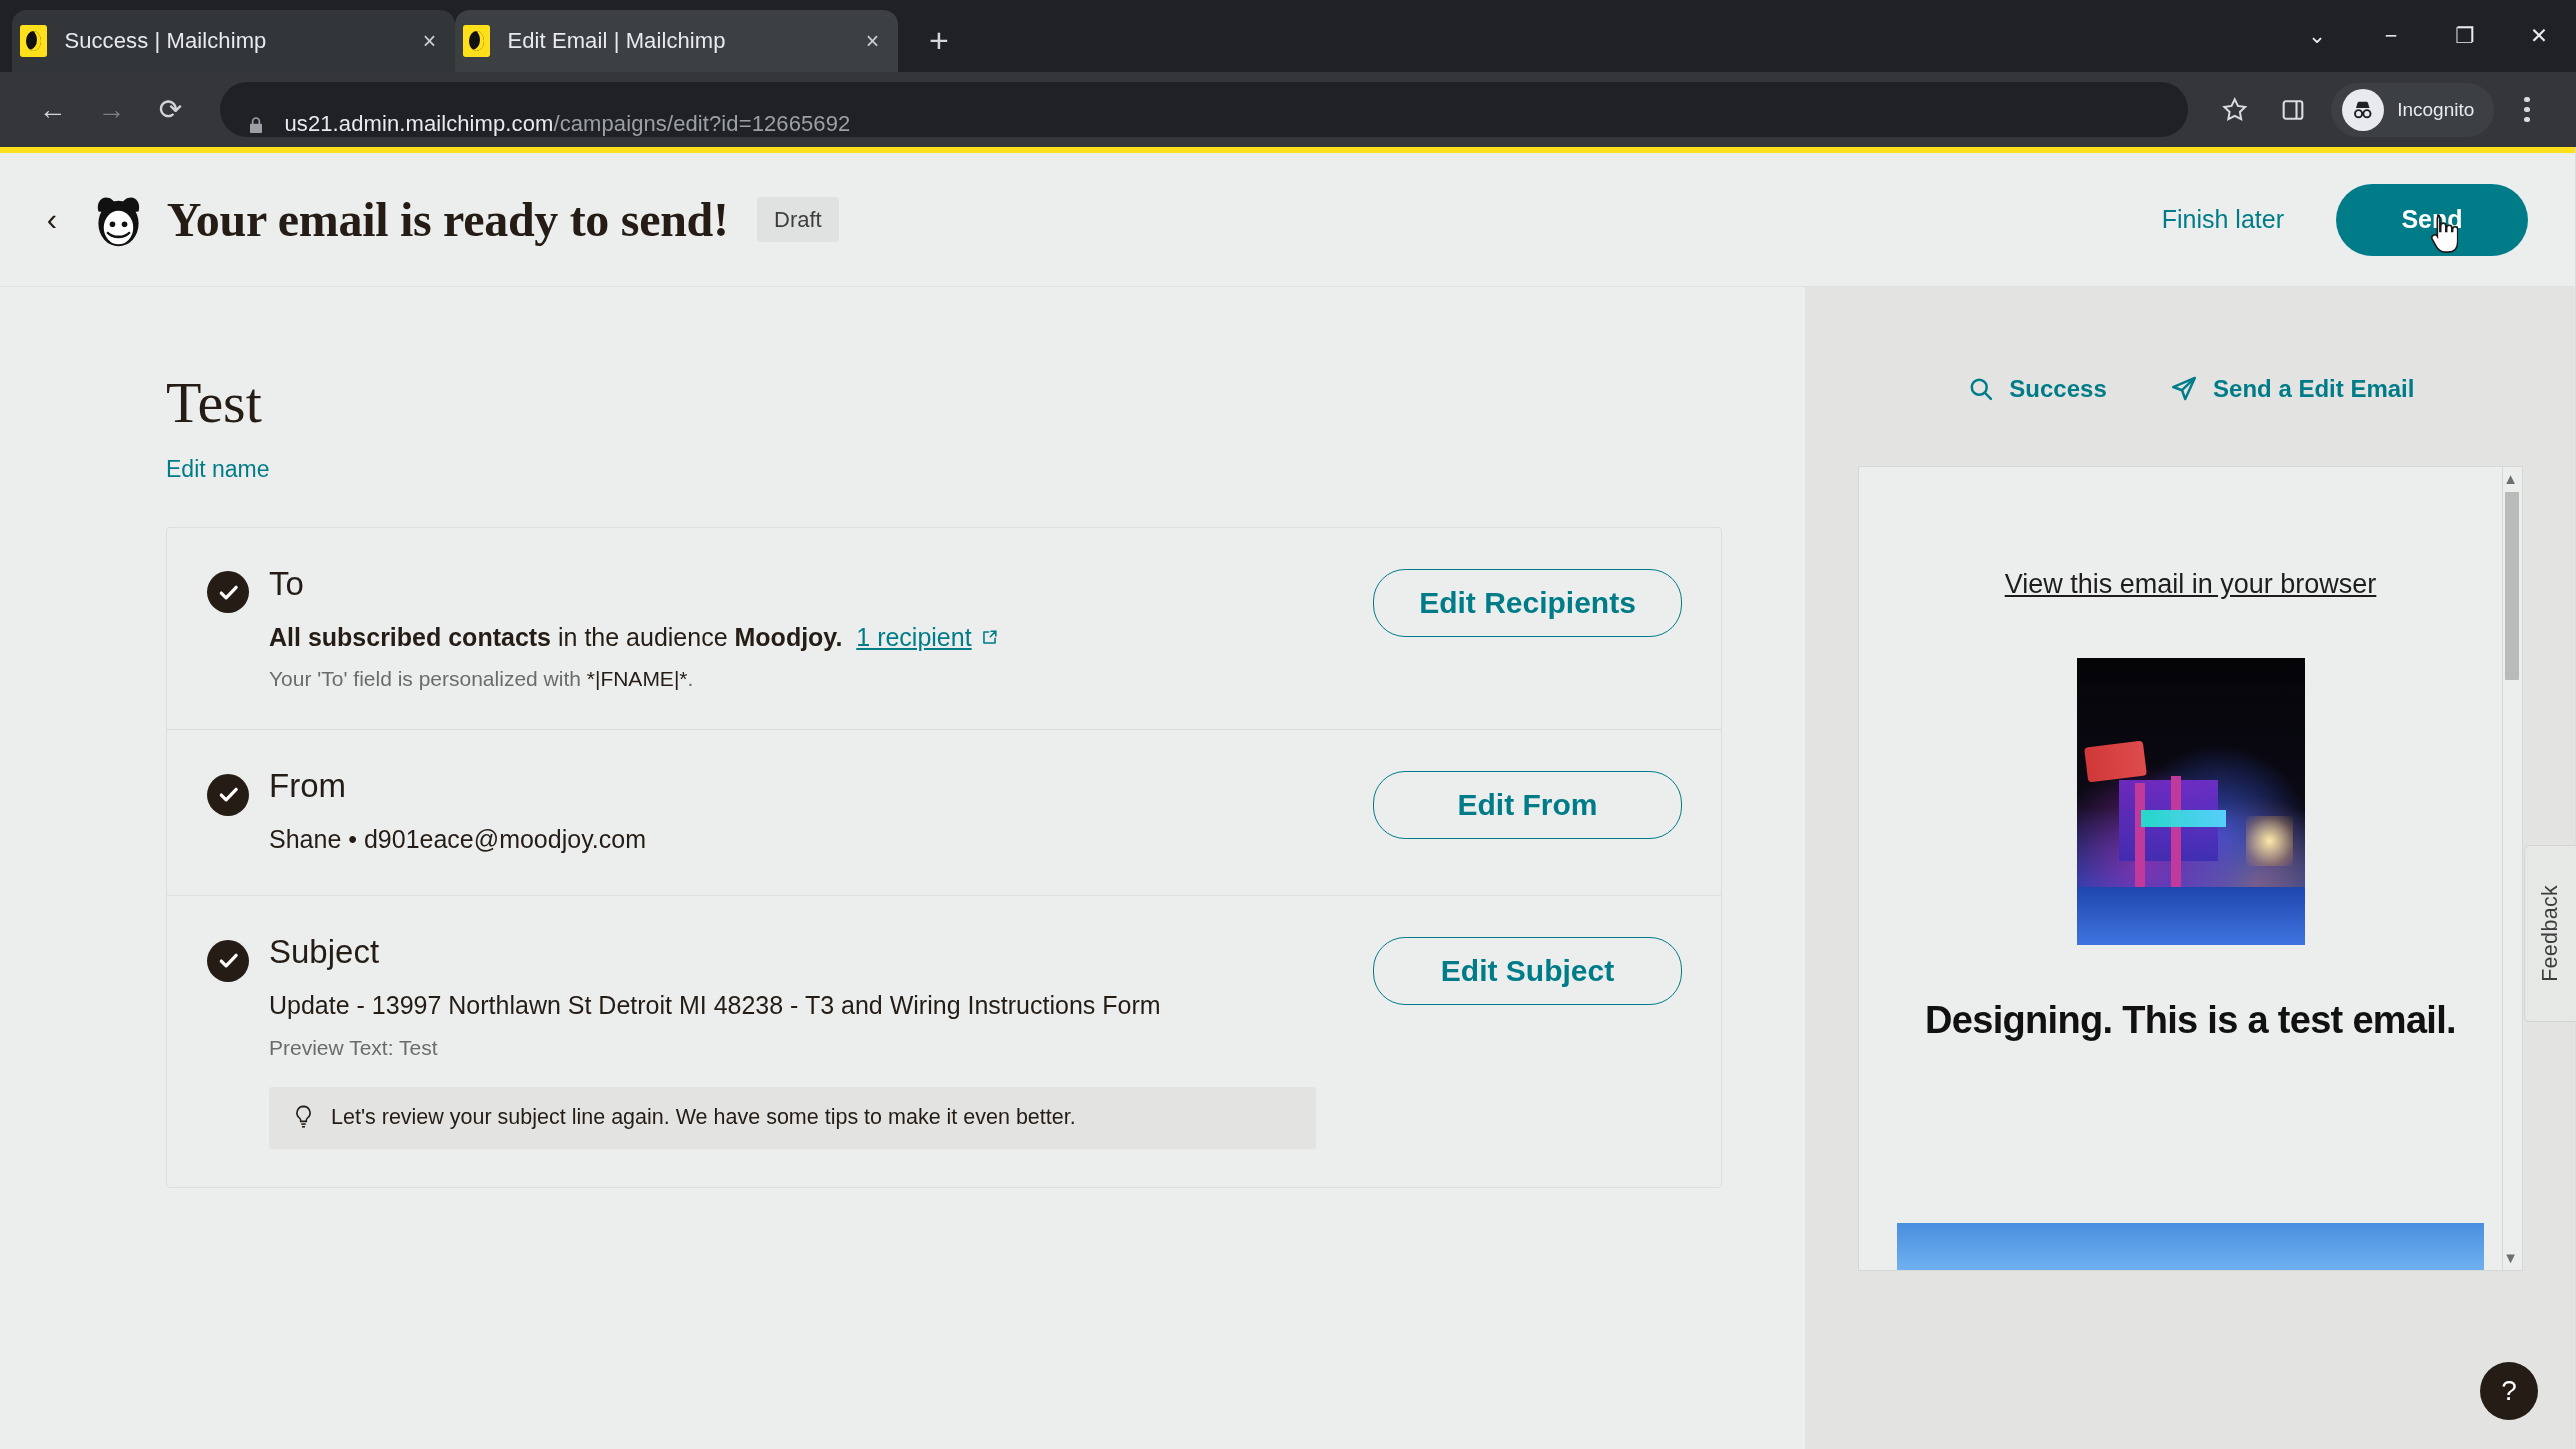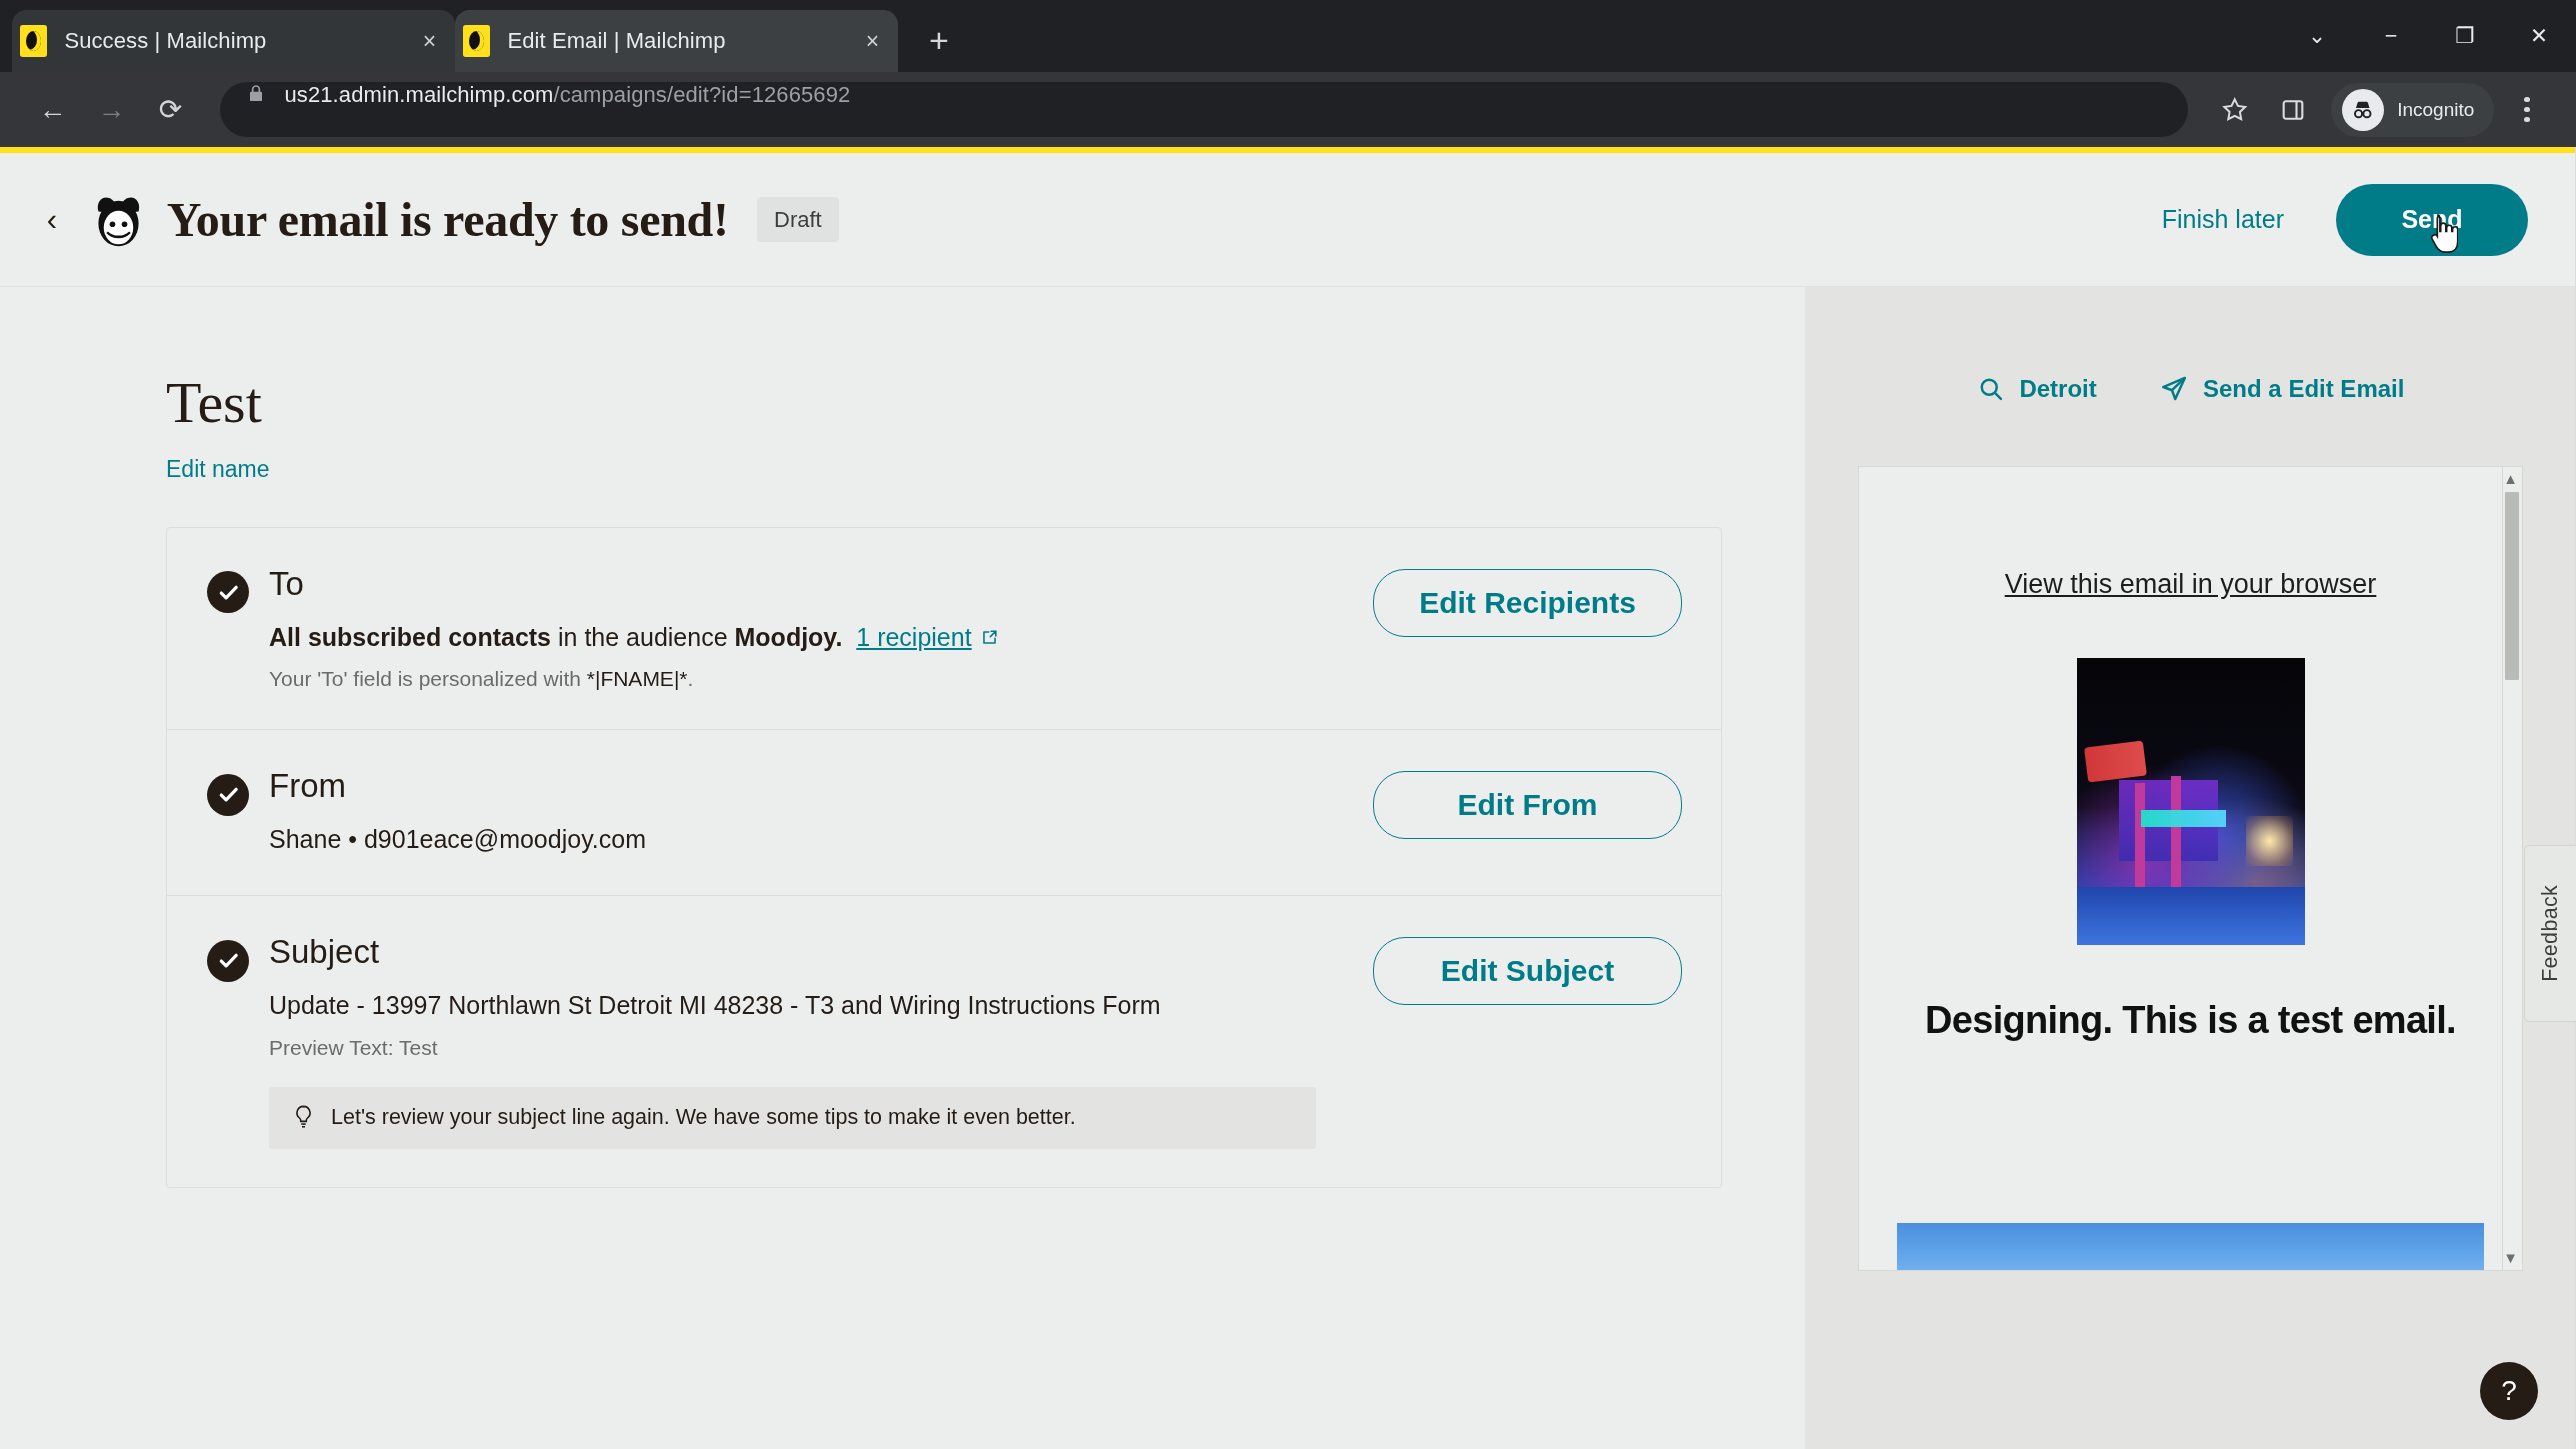--- a/index.html
+++ b/index.html
@@ -54,21 +54,21 @@
     height: 75px; background:#35363a; display:flex; align-items:center;
     padding: 0 23px; gap: 0;
   }
   .navbtn {
     width: 59px; height:59px; display:flex; align-items:center; justify-content:center;
     color:#d2d4d7; font-size:28px; border-radius:50%;
   }
   .navbtn.disabled { color:#7c7f83; }
   .omnibox {
     flex:1; height: 55px; background:#202124; border-radius: 28px;
-    display:flex; align-items:flex-start; padding: 0 25.5px; margin: 0 17.4px 0 20px;
+    display:flex; align-items:flex-end; padding: 0 25.5px; margin: 0 17.4px 0 20px;
     min-width:0;
   }
   .lock-icon { width:20px; height:23px; flex-shrink:0; margin-right: 19px; }
   .url { font-size:22px; color:#e8eaed; white-space:nowrap; overflow:hidden; letter-spacing:0.1px;}
   .url .dim { color:#9aa0a6; }
   .tbicon {
     width:58px; height:58px; display:flex; align-items:center; justify-content:center;
     color:#dadce0; flex-shrink:0;
   }
   .incognito-pill {
@@ -386,21 +386,21 @@
         </div>
       </div>
 
       <div class="right-col">
         <div class="right-actions">
           <div class="ract">
             <svg width="28" height="28" viewBox="0 0 24 24">
                 <circle cx="10.5" cy="10.5" r="6.4" fill="none" stroke="#007c89" stroke-width="2.1"></circle>
                 <line x1="15.2" y1="15.2" x2="20.5" y2="20.5" stroke="#007c89" stroke-width="2.1" stroke-linecap="round"></line>
               </svg>
-            <span>Detroit</span>
+            <span>Success</span>
           </div>
           <div class="ract">
             <svg width="29.5" height="29.5" viewBox="0 0 24 24">
                 <path d="M21 3.2L3.4 10.6l7.2 2.6 2.6 7.2z" fill="none" stroke="#007c89" stroke-width="2" stroke-linejoin="round"></path>
                 <path d="M21 3.2l-10.4 10" fill="none" stroke="#007c89" stroke-width="2"></path>
               </svg>
             <span>Send a Edit Email</span>
           </div>
         </div>
 

